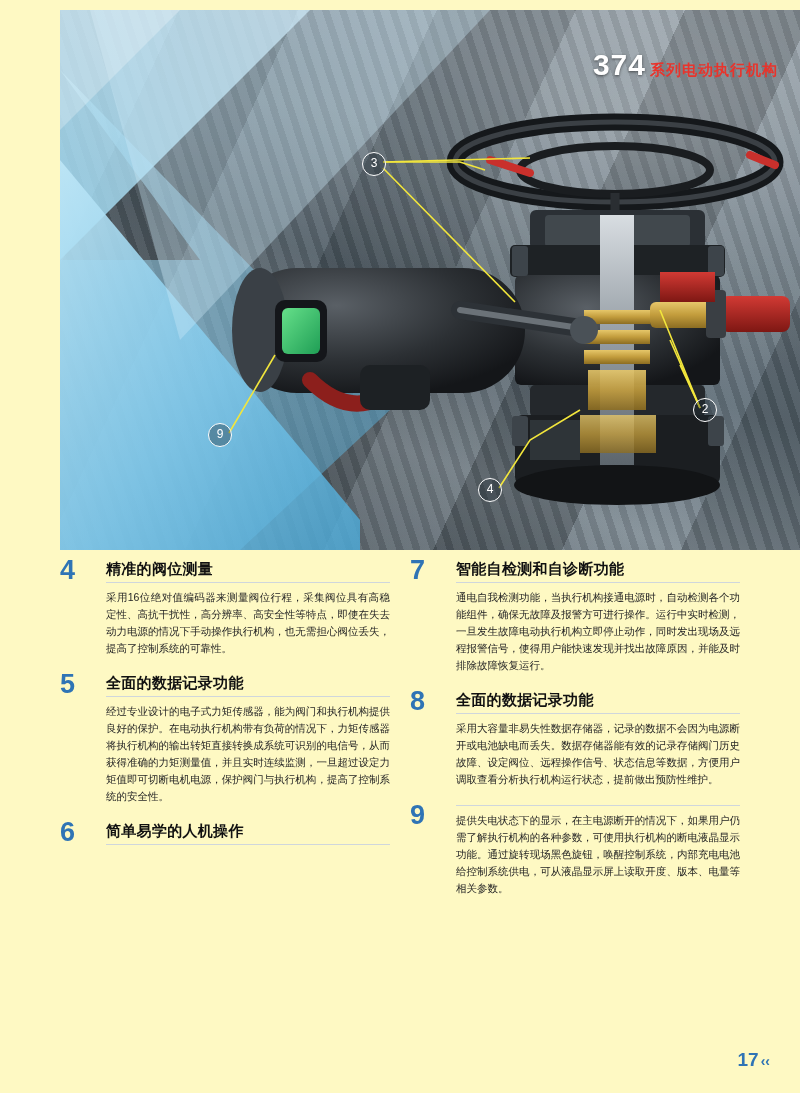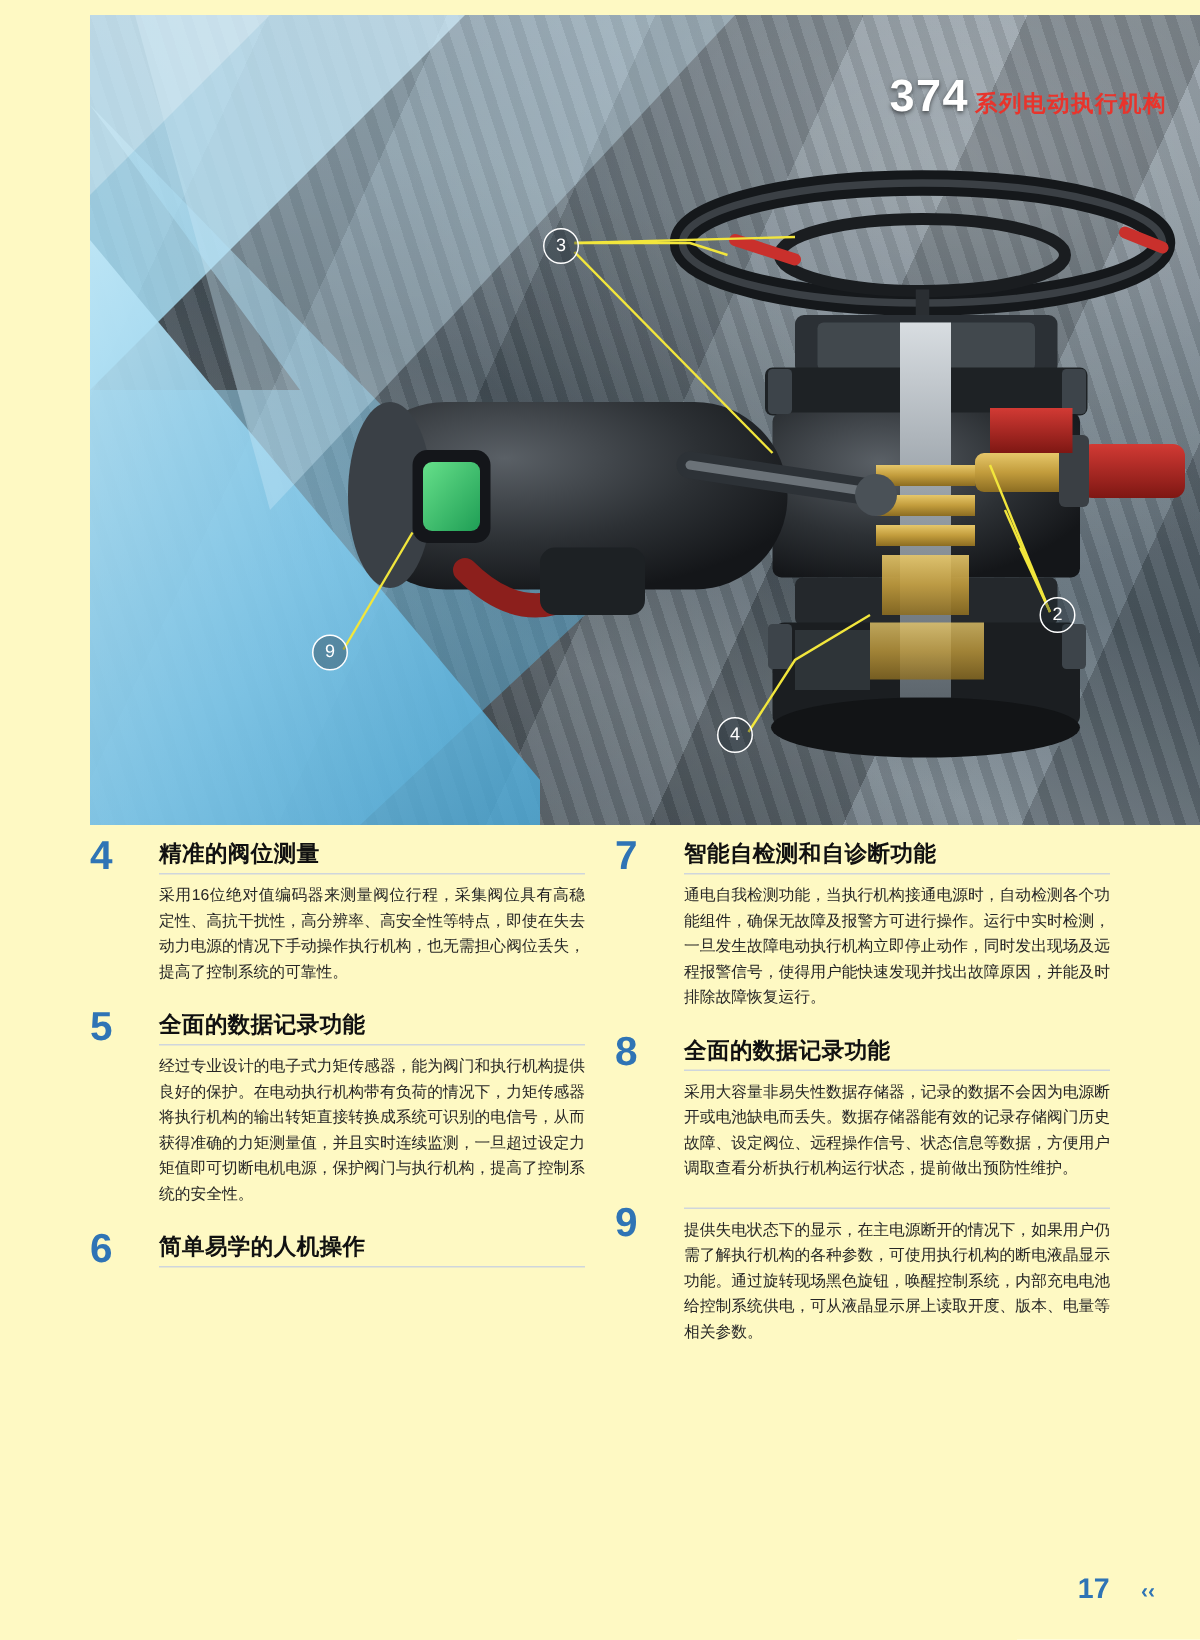--- a/index.html
+++ b/index.html
@@ -84,21 +84,21 @@
     height:1px;background:#cfd6dc;margin:0 0 6px 0;
   }
   .block p{
     margin:0;font-size:10.5px;line-height:17px;color:#262626;
     text-align:justify;
   }
 
   
   .footer{
     position:absolute;right:30px;bottom:22px;
-    display:flex;align-items:baseline;gap:21px;margin-top:44px;
+    display:flex;align-items:baseline;gap:2px;margin-top:44px;
   }
   .footer .pg{font-size:19px;font-weight:bold;color:#2f74b5;}
   .footer .chev{font-size:14px;font-weight:bold;color:#2f74b5;}
 </style>
 </head>
 <body>
 
 <div class="page">
 
   <div class="hero">

